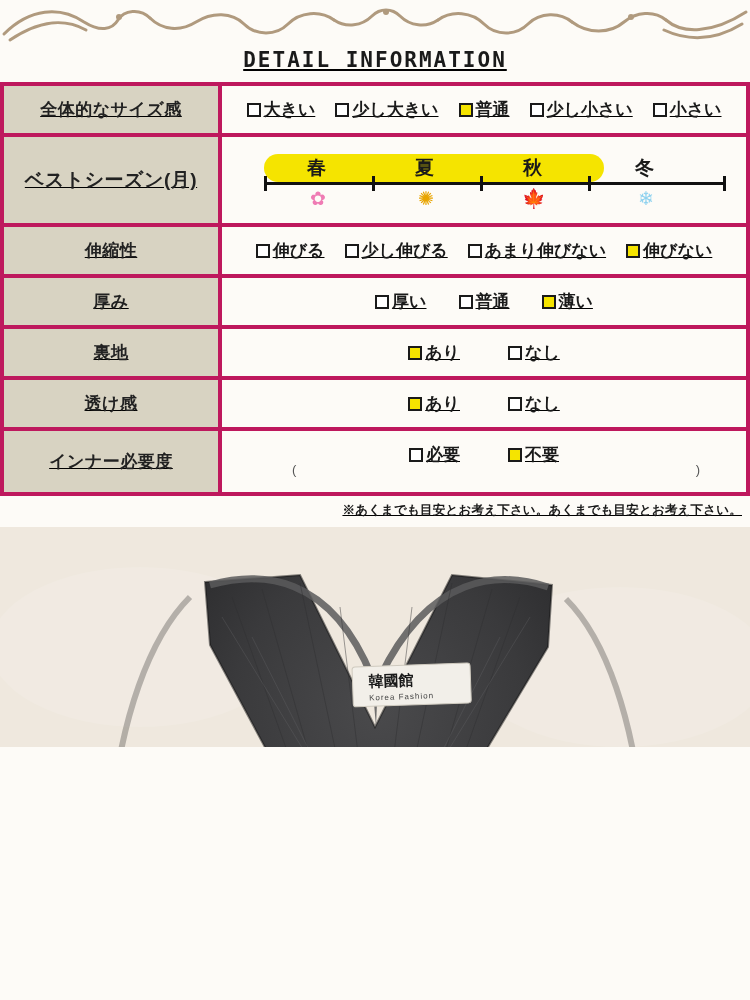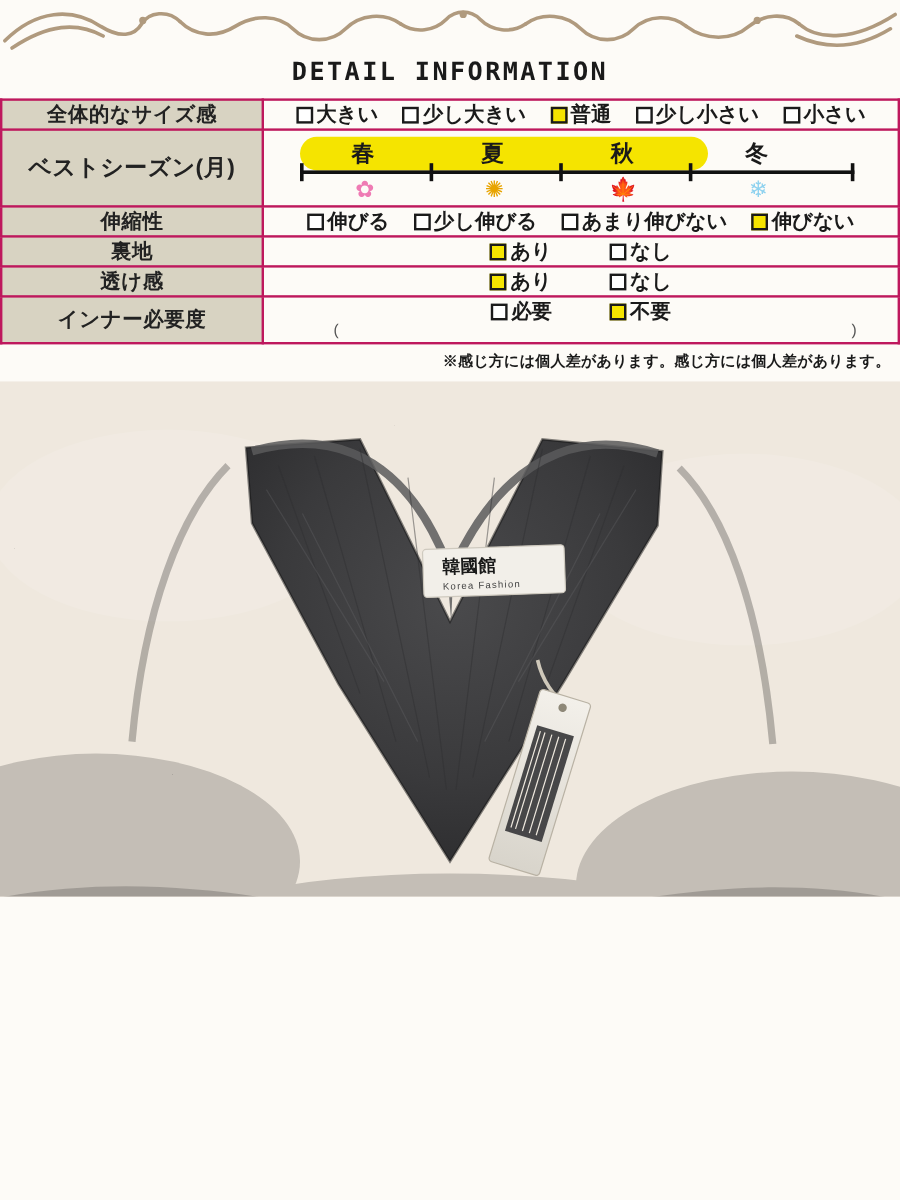--- a/index.html
+++ b/index.html
@@ -7,20 +7,21 @@
     margin: 0; padding: 0;
     width: 750px; height: 1000px;
     background: #fdfbf7;
     font-family: "Liberation Sans", sans-serif;
   }
   #page {
     position: relative;
     width: 750px; height: 747px;
     overflow: hidden;
     background: #fdfbf7;
+    text-decoration: underline;
   }
 
   
   .ornament {
     width: 750px; height: 46px;
     display: block;
   }
 
   
   .title {
@@ -33,22 +34,22 @@
     margin: 2px 0 10px 0;
   }
 
   
   table.detail {
     width: 750px;
     border-collapse: collapse;
     table-layout: fixed;
   }
   table.detail td {
-    border: 2px solid #be185d;
-    padding: 0;
+    border: 4px solid #be185d;
+    padding: 12px;
     vertical-align: middle;
   }
   td.label {
     width: 218px;
     background: #d8d3c2;
     text-align: center;
     font-size: 17px;
     font-weight: bold;
     color: #222;
     letter-spacing: 0.5px;
@@ -270,20 +271,39 @@
                 <span>あまり伸びない</span>
               </span>
             <span class="opt">
                 <span class="box checked"></span>
                 <span>伸びない</span>
               </span>
           </div>
         </td>
       </tr>
 
+      <tr>
+        <td class="label">厚み</td>
+        <td class="value">
+          <div class="opts wide">
+            <span class="opt">
+                <span class="box"></span>
+                <span>厚い</span>
+              </span>
+            <span class="opt" style="margin-left:18px">
+                <span class="box"></span>
+                <span>普通</span>
+              </span>
+            <span class="opt" style="margin-left:18px">
+                <span class="box checked"></span>
+                <span>薄い</span>
+              </span>
+          </div>
+        </td>
+      </tr>
 
       <tr>
         <td class="label">裏地</td>
         <td class="value">
           <div class="opts vwide">
             <span class="opt">
                 <span class="box checked"></span>
                 <span>あり</span>
               </span>
             <span class="opt">
@@ -326,21 +346,21 @@
           <div class="paren-row">
             <span style="left:58px;">(</span>
             <span style="right:34px;">)</span>
           </div>
         </td>
       </tr>
 
     </tbody>
   </table>
 
-  <div class="footnote">※感じ方には個人差があります。感じ方には個人差があります。</div>
+  <div class="footnote">※あくまでも目安とお考え下さい。あくまでも目安とお考え下さい。</div>
 
   <div class="photo">
     <svg width="750" height="478" viewBox="0 0 750 478" xmlns="http://www.w3.org/2000/svg">
       <defs>
         <filter id="speckle" x="0" y="0" width="100%" height="100%">
           <feTurbulence type="fractalNoise" baseFrequency="0.42" numOctaves="4" seed="7" result="n"></feTurbulence>
           <feColorMatrix in="n" type="matrix" values="0 0 0 0 0.06
                     0 0 0 0 0.06
                     0 0 0 0 0.06
                     -2.6 -2.6 -2.6 0 1.6"></feColorMatrix>

